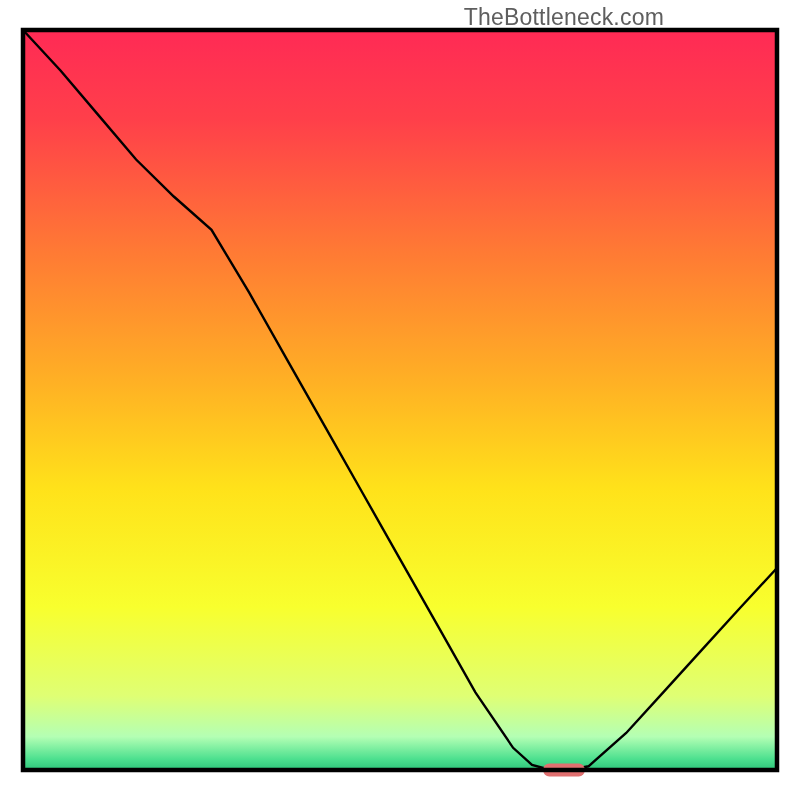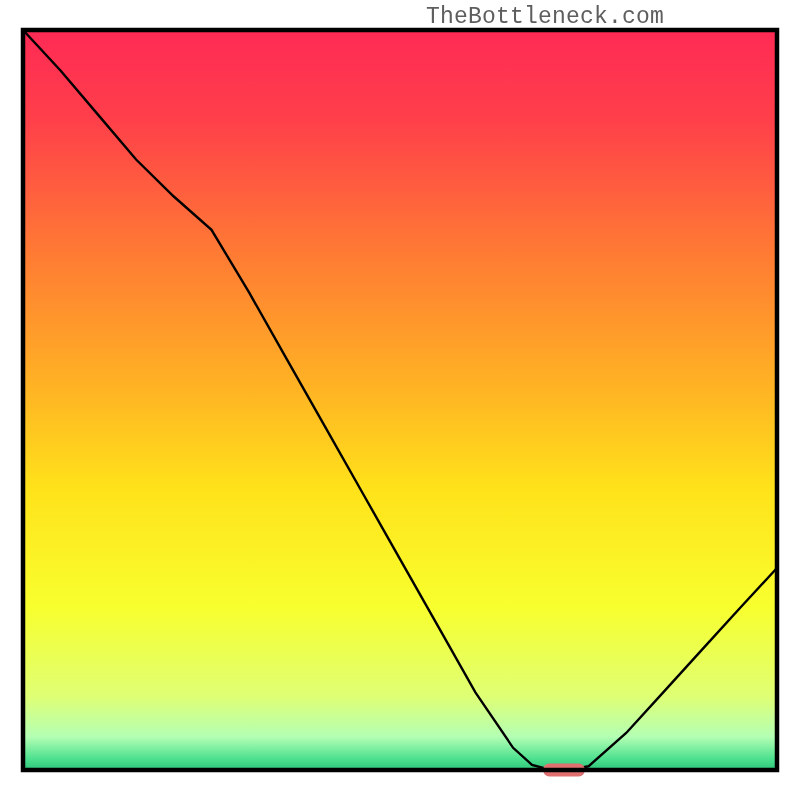--- a/index.html
+++ b/index.html
@@ -7,21 +7,20 @@
     padding: 0;
     width: 800px;
     height: 800px;
     background: #ffffff;
     font-family: Arial, Helvetica, sans-serif;
   }
   .container {
     position: relative;
     width: 678px;
     height: 800px;
-    font-family: Liberation Mono, monospace;
   }
   .watermark {
     position: absolute;
     top: 4px;
     right: 14px;
     font-size: 23px;
     font-weight: 500;
     color: #5e5e5e;
     letter-spacing: 0.2px;
   }

